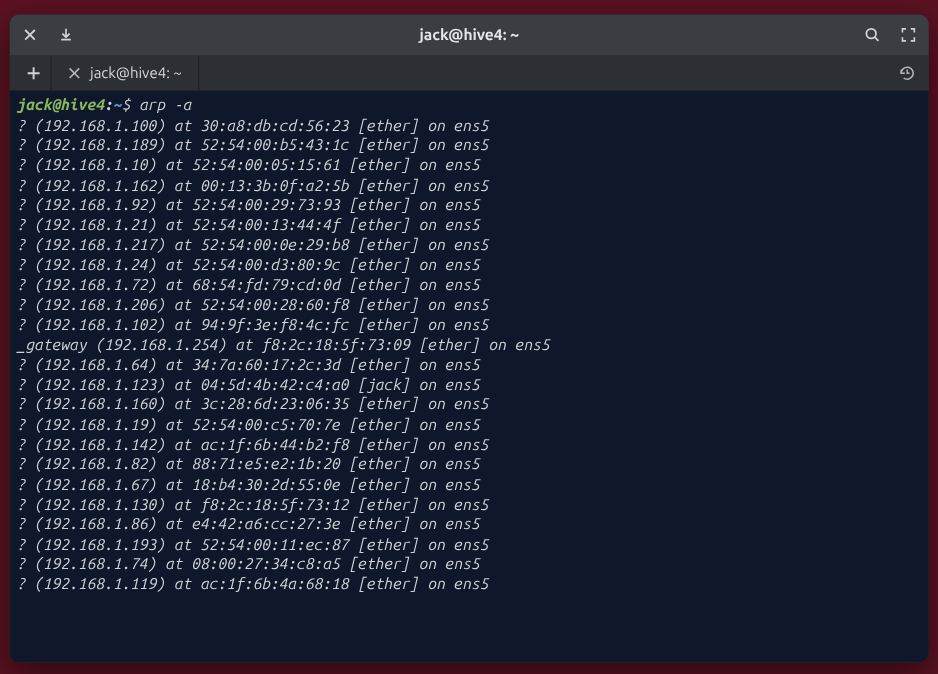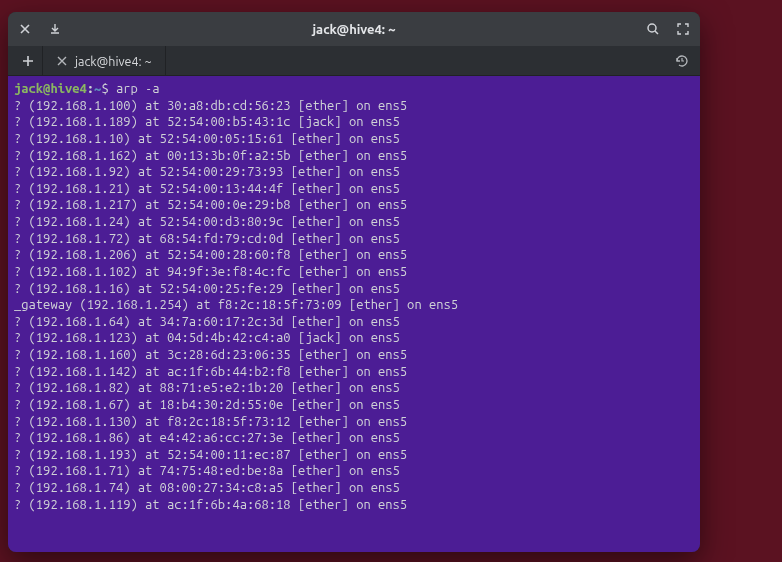--- a/index.html
+++ b/index.html
@@ -8,21 +8,21 @@
   width: 782px;
   height: 562px;
   font-family: "Ubuntu Mono", "DejaVu Sans Mono", Consolas, monospace;
   font-size: 13px;
   overflow: hidden;
 }
 .window {
   position: absolute;
   left: 8px;
   top: 12px;
-  width: 692px;
+  width: 766px;
   height: 540px;
   background: #2c2f33;
   border-radius: 8px;
   box-shadow: 0 10px 30px rgba(0,0,0,0.5);
   display: flex;
   flex-direction: column;
   overflow: hidden;
 }
 .titlebar {
   height: 34px;
@@ -64,26 +64,27 @@
   background: #2c2f33;
 }
 .tab-close { color: #b3b6ba; cursor: pointer; font-size: 13px; }
 .tab-label { color: #d6d8db; font-family: "Ubuntu", sans-serif; font-size: 12.5px; }
 .tabbar-right {
   margin-left: auto; width: 36px; display: flex; align-items: center; justify-content: center;
   color: #b3b6ba; cursor: pointer;
 }
 .terminal {
   flex: 1;
-  background: #4c1d95;
+  background: #0f172a;
   color: #cfd2d6;
   padding: 4px 6px 6px 6px;
   line-height: 1.28;
   font-size: 13px;
   overflow: hidden;
+  font-style: italic;
 }
 .line { white-space: pre; }
 .user { color: #8ab661; font-weight: bold; }
 .colon { color: #cfd2d6; font-weight: bold; }
 .path { color: #5e8fb9; font-weight: bold; }
 .dollar { color: #cfd2d6; }
 .cmd { color: #cfd2d6; }
 svg { display: block; }
 </style>
 </head>
@@ -139,39 +140,38 @@
           <path d="M2 7 A5 5 0 1 1 4 11" stroke="#b3b6ba" stroke-width="1.3" fill="none"></path>
           <path d="M2 4 V7 H5" stroke="#b3b6ba" stroke-width="1.3" fill="none"></path>
           <path d="M7 4 V7 H9" stroke="#b3b6ba" stroke-width="1.2" fill="none"></path>
         </svg>
     </div>
   </div>
 
   <div class="terminal" id="terminal">
       <div class="line"><span class="user">jack@hive4</span><span class="colon">:</span><span class="path">~</span><span class="dollar">$</span> <span class="cmd">arp -a</span></div>
       <div class="line">? (192.168.1.100) at 30:a8:db:cd:56:23 [ether] on ens5</div>
-      <div class="line">? (192.168.1.189) at 52:54:00:b5:43:1c [jack] on ens5</div>
+      <div class="line">? (192.168.1.189) at 52:54:00:b5:43:1c [ether] on ens5</div>
       <div class="line">? (192.168.1.10) at 52:54:00:05:15:61 [ether] on ens5</div>
       <div class="line">? (192.168.1.162) at 00:13:3b:0f:a2:5b [ether] on ens5</div>
       <div class="line">? (192.168.1.92) at 52:54:00:29:73:93 [ether] on ens5</div>
       <div class="line">? (192.168.1.21) at 52:54:00:13:44:4f [ether] on ens5</div>
       <div class="line">? (192.168.1.217) at 52:54:00:0e:29:b8 [ether] on ens5</div>
       <div class="line">? (192.168.1.24) at 52:54:00:d3:80:9c [ether] on ens5</div>
       <div class="line">? (192.168.1.72) at 68:54:fd:79:cd:0d [ether] on ens5</div>
       <div class="line">? (192.168.1.206) at 52:54:00:28:60:f8 [ether] on ens5</div>
       <div class="line">? (192.168.1.102) at 94:9f:3e:f8:4c:fc [ether] on ens5</div>
-      <div class="line">? (192.168.1.16) at 52:54:00:25:fe:29 [ether] on ens5</div>
       <div class="line">_gateway (192.168.1.254) at f8:2c:18:5f:73:09 [ether] on ens5</div>
       <div class="line">? (192.168.1.64) at 34:7a:60:17:2c:3d [ether] on ens5</div>
       <div class="line">? (192.168.1.123) at 04:5d:4b:42:c4:a0 [jack] on ens5</div>
       <div class="line">? (192.168.1.160) at 3c:28:6d:23:06:35 [ether] on ens5</div>
+      <div class="line">? (192.168.1.19) at 52:54:00:c5:70:7e [ether] on ens5</div>
       <div class="line">? (192.168.1.142) at ac:1f:6b:44:b2:f8 [ether] on ens5</div>
       <div class="line">? (192.168.1.82) at 88:71:e5:e2:1b:20 [ether] on ens5</div>
       <div class="line">? (192.168.1.67) at 18:b4:30:2d:55:0e [ether] on ens5</div>
       <div class="line">? (192.168.1.130) at f8:2c:18:5f:73:12 [ether] on ens5</div>
       <div class="line">? (192.168.1.86) at e4:42:a6:cc:27:3e [ether] on ens5</div>
       <div class="line">? (192.168.1.193) at 52:54:00:11:ec:87 [ether] on ens5</div>
-      <div class="line">? (192.168.1.71) at 74:75:48:ed:be:8a [ether] on ens5</div>
       <div class="line">? (192.168.1.74) at 08:00:27:34:c8:a5 [ether] on ens5</div>
       <div class="line">? (192.168.1.119) at ac:1f:6b:4a:68:18 [ether] on ens5</div>
     </div>
 
 </div>
 
 </body></html>

